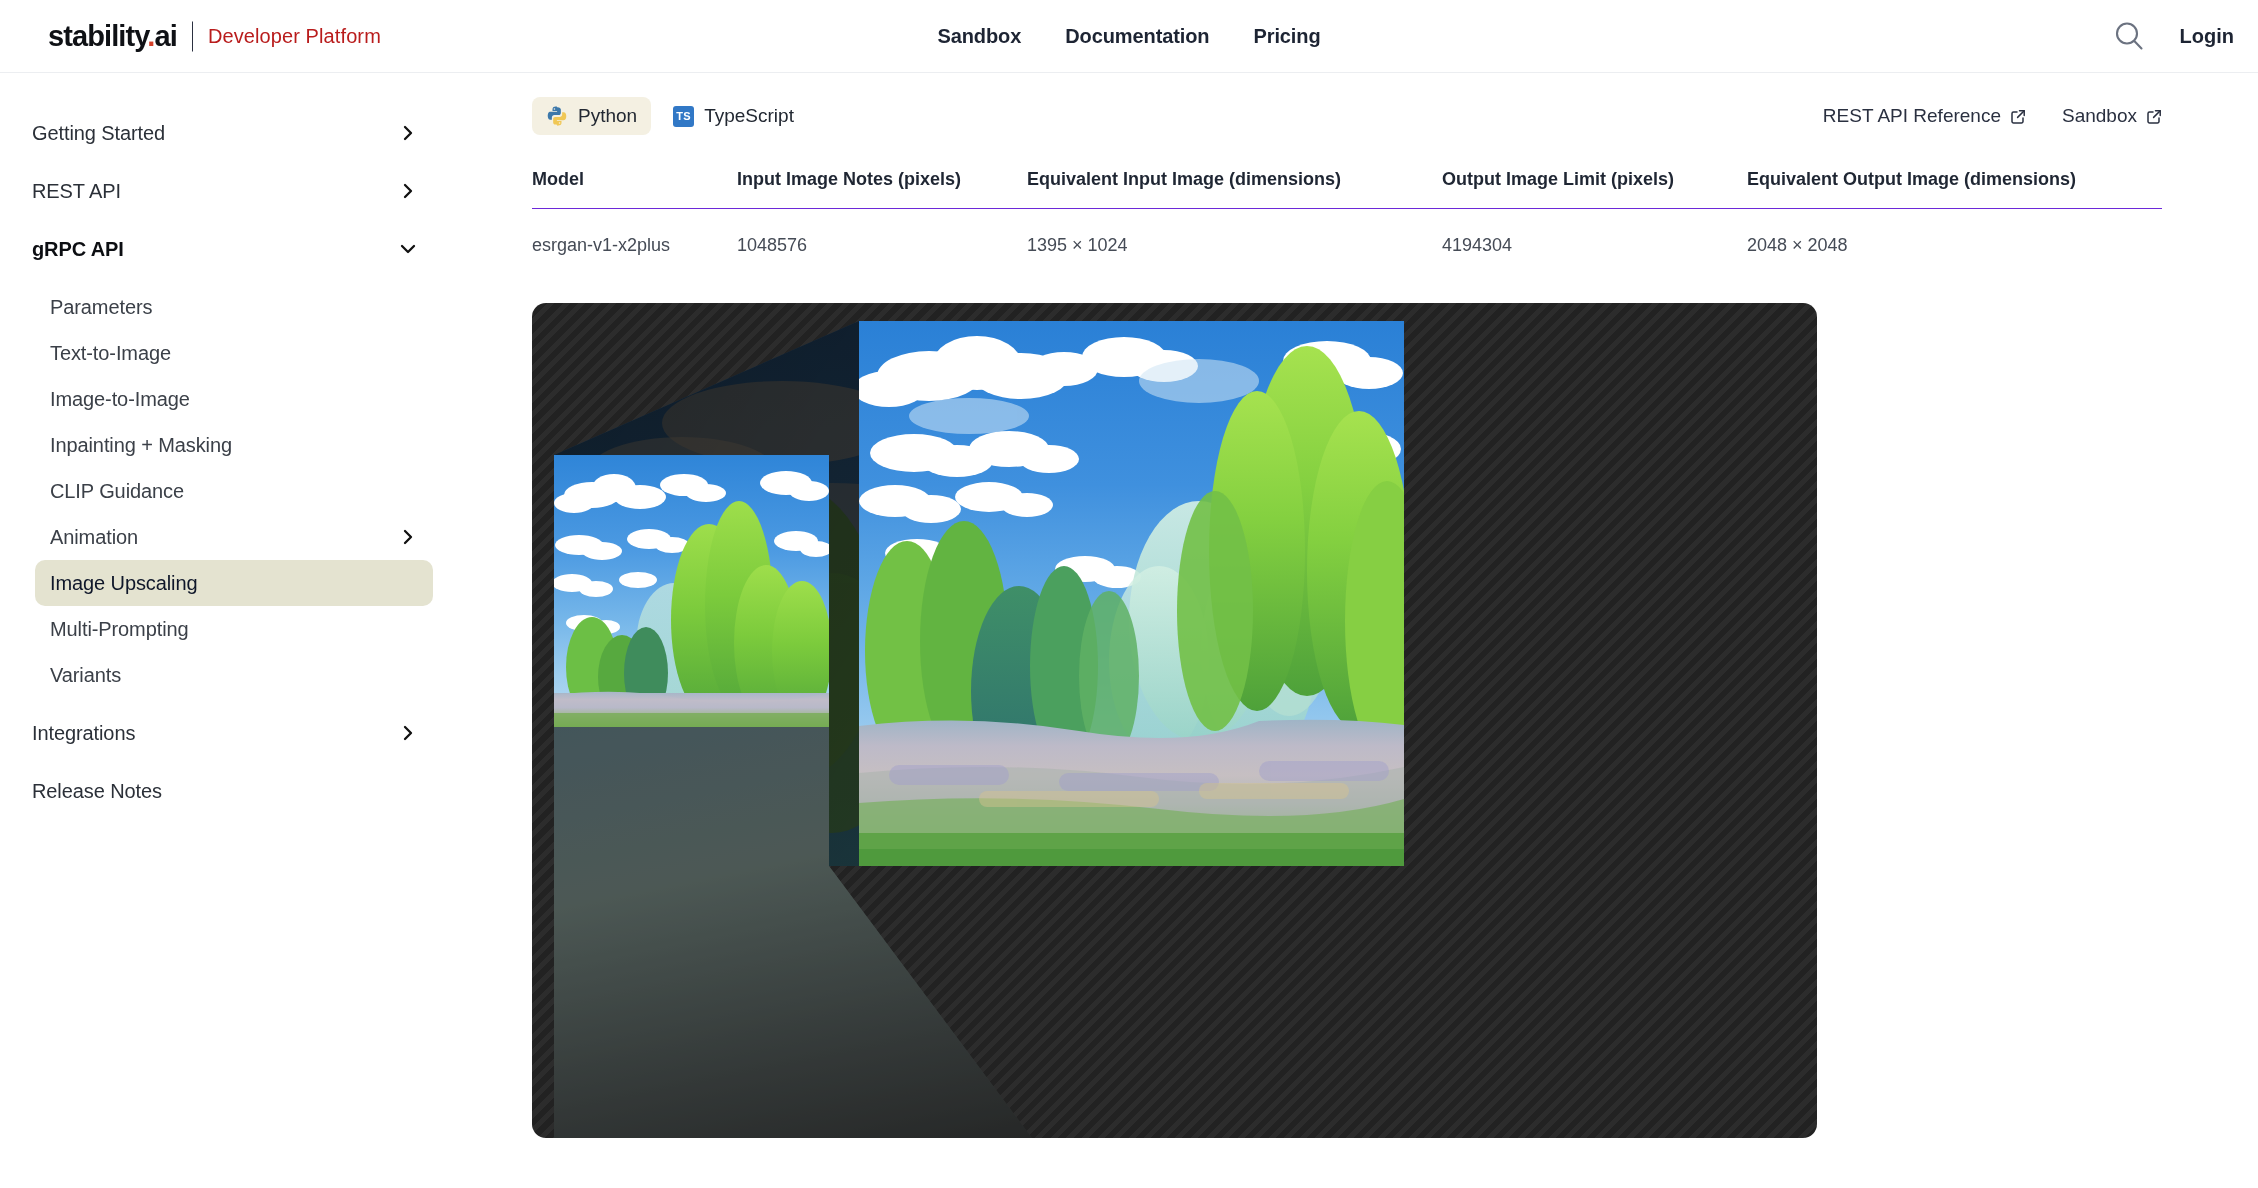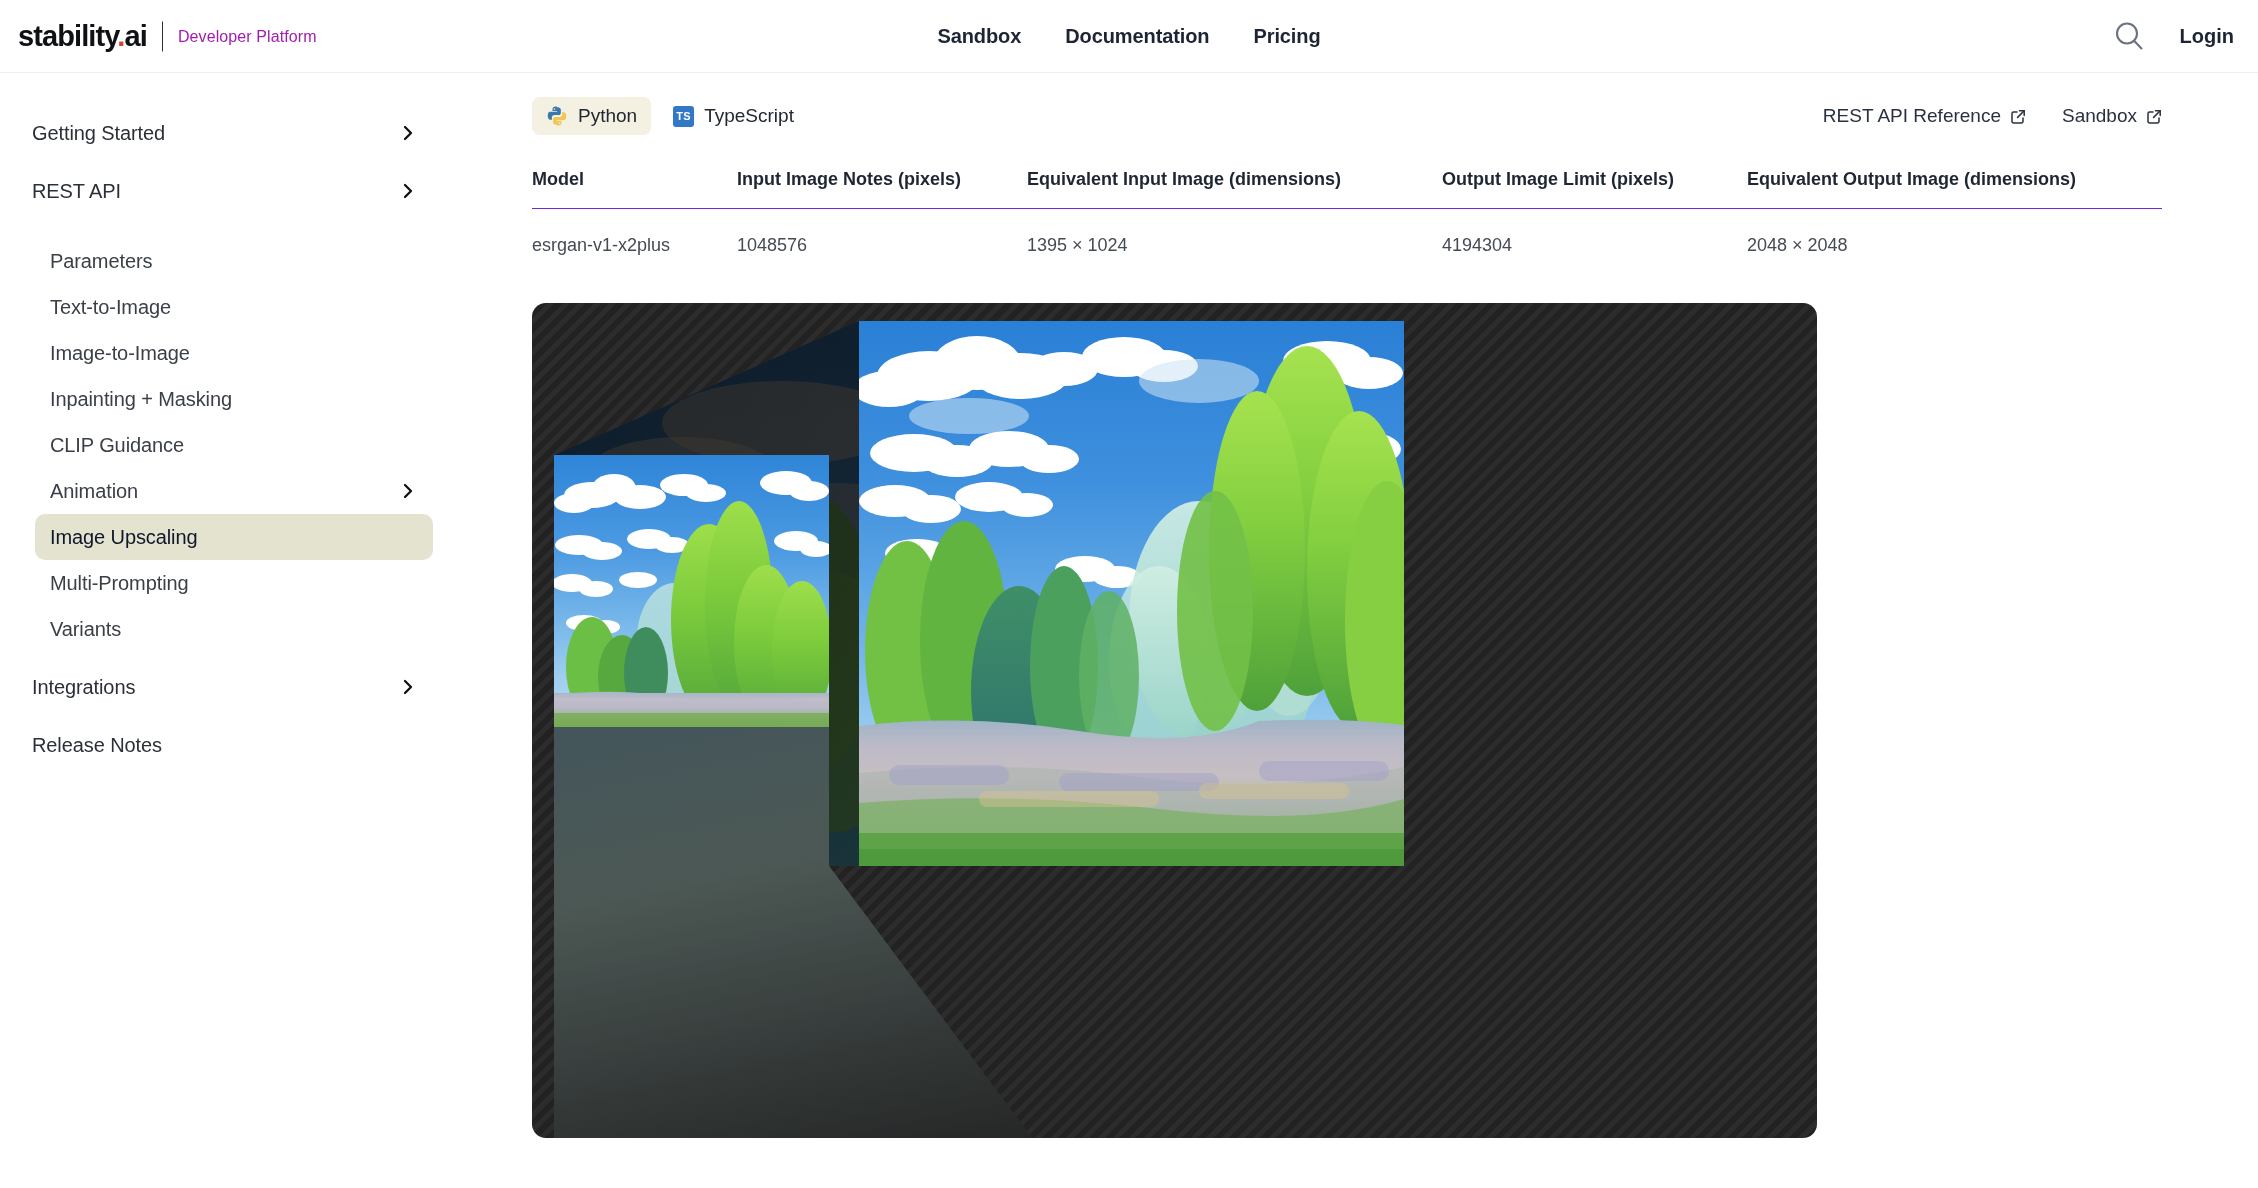--- a/index.html
+++ b/index.html
@@ -19,28 +19,29 @@
     display: flex; align-items: center;
   }
   .brand {
     position: absolute; left: 18px; top: 50%; transform: translateY(-50%);
     display: flex; align-items: center; gap: 0px;
     white-space: nowrap;
   }
   .brand-logo {
     font-size: 29px; font-weight: bold; letter-spacing: -0.9px;
     color: #0f1115;
+    margin-left: 30px;
   }
   .brand-logo .dot { color: #d4402a; }
   .brand-divider {
     display: inline-block; width: 1px; height: 30px;
     background: #2b3040; margin: 0 15px;
   }
   .brand-sub {
-    font-size: 16px; font-weight: 500; color: #a21caf; letter-spacing: 0.1px; text-align: right;
+    font-size: 20px; font-weight: 500; color: #b91c1c; letter-spacing: 0.1px; text-align: right;
   }
   .topnav {
     position: absolute; left: 50%; transform: translateX(-50%);
     display: flex; align-items: center; gap: 44px;
     white-space: nowrap;
   }
   .topnav a {
     font-size: 20px; font-weight: bold; color: #1d2433;
     text-decoration: none; letter-spacing: -0.1px;
   }
@@ -198,20 +199,28 @@
     <span class="nav-label">REST API</span>
     <span class="chev">
       <svg viewBox="0 0 16 16" width="16" height="16" fill="none" stroke="#111" stroke-width="2.3" stroke-linecap="round" stroke-linejoin="round">
           <polyline points="5,2 11,8 5,14"></polyline>
         </svg>
     </span>
   </div>
 
   <div class="nav-gap"></div>
 
+  <div class="nav-row top open">
+    <span class="nav-label">gRPC API</span>
+    <span class="chev">
+      <svg viewBox="0 0 16 16" width="16" height="16" fill="none" stroke="#111" stroke-width="2.3" stroke-linecap="round" stroke-linejoin="round">
+          <polyline points="2,5 8,11 14,5"></polyline>
+        </svg>
+    </span>
+  </div>
 
   <div class="nav-gap"></div>
 
   <div class="nav-row sub">
     <span class="nav-label">Parameters</span>
   </div>
   <div class="nav-row sub">
     <span class="nav-label">Text-to-Image</span>
   </div>
   <div class="nav-row sub">

